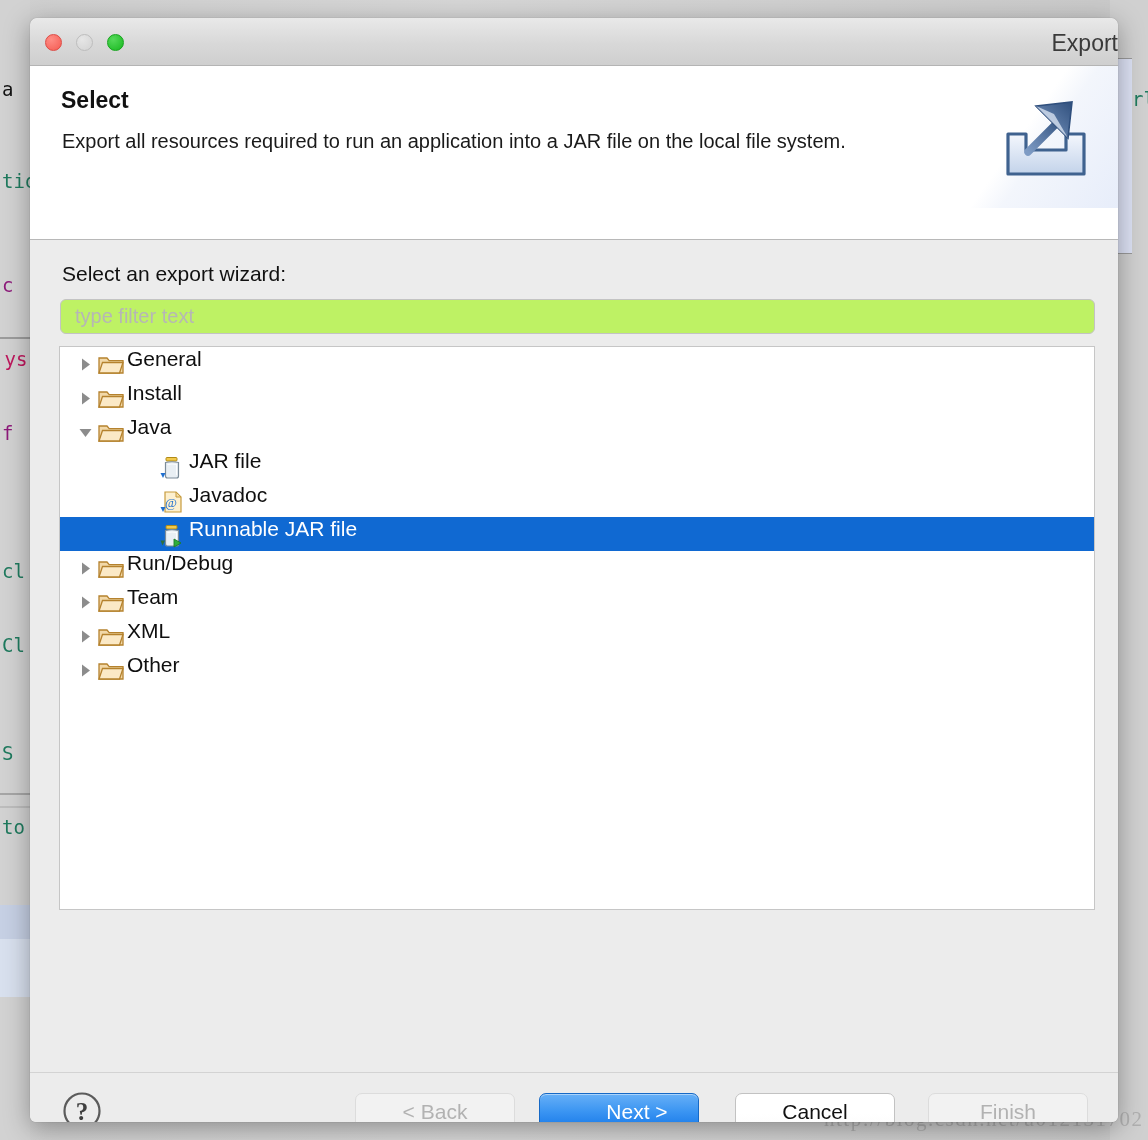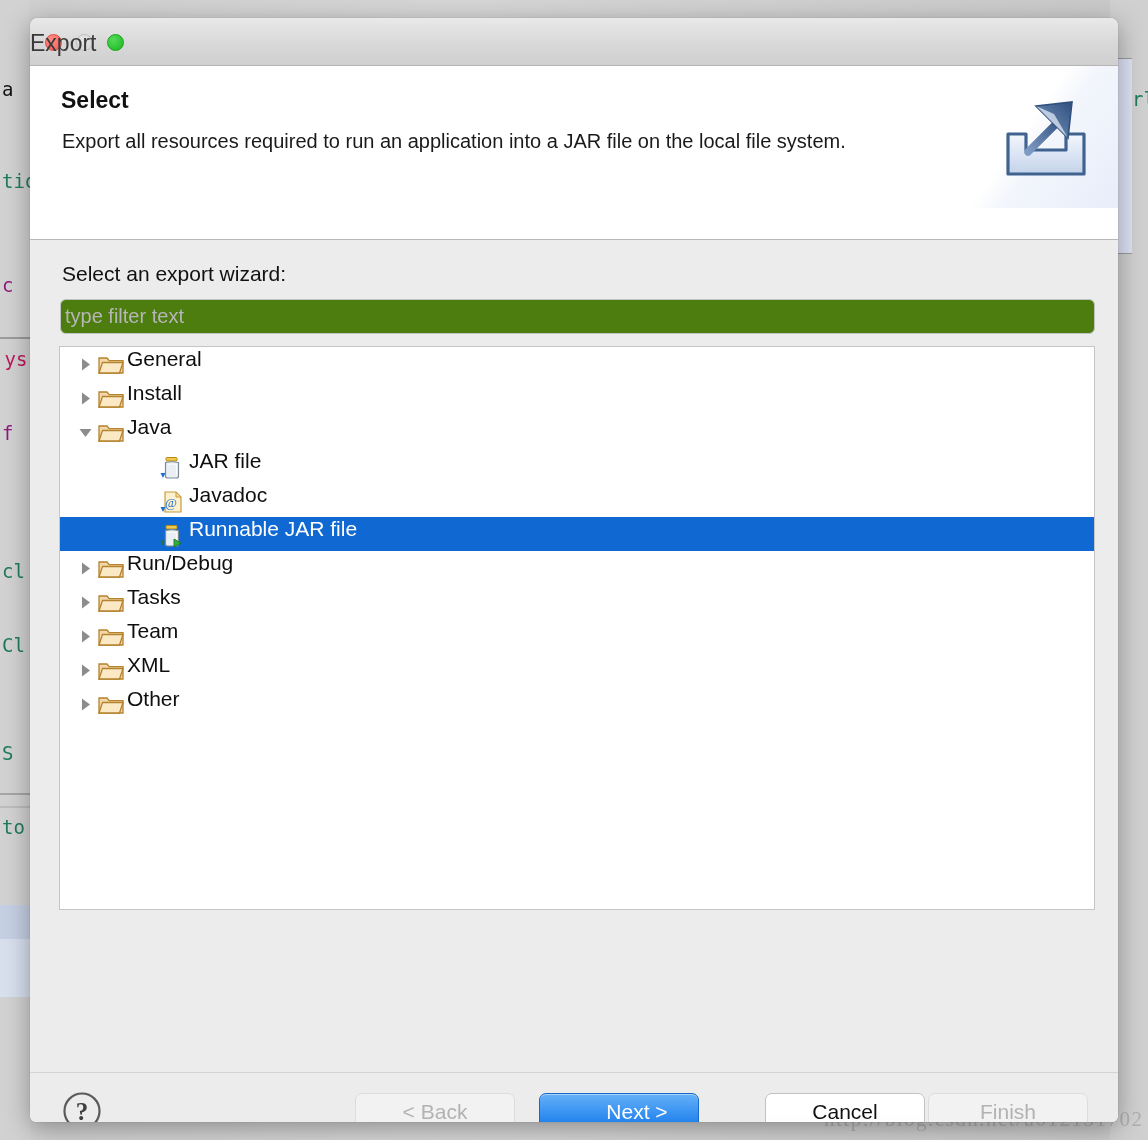--- a/index.html
+++ b/index.html
@@ -83,21 +83,21 @@
     border-bottom: 1px solid #b4b4b4;
     border-radius: 7px 7px 0 0;
   }
   #traffic { position: absolute; left: 15px; top: 16px; display: flex; gap: 14px; }
   .tl { width: 17px; height: 17px; border-radius: 50%; }
   .tl-close  { background: radial-gradient(circle at 35% 30%, #ff8d85, #f45b52); border: 1px solid #de4a44; }
   .tl-min    { background: radial-gradient(circle at 35% 30%, #e6e6e6, #d2d2d2); border: 1px solid #bdbdbd; }
   .tl-max    { background: radial-gradient(circle at 35% 30%, #55d95a, #18b81f); border: 1px solid #15a41c; }
   #window-title {
     position: absolute; left: 0; right: 0; top: 12px;
-    text-align: left;
+    text-align: right;
     font-size: 23px; color: #3a3a3a;
   }
 
   
   #header {
     position: relative;
     height: 174px;
     background: #ffffff;
     border-bottom: 1px solid #b8b8b8;
     overflow: hidden;
@@ -122,24 +122,24 @@
     height: 832px;
     background: #ececec;
   }
   #wizard-label {
     position: absolute; left: 32px; top: 22px;
     font-size: 21px; color: #111;
   }
   #filter-input {
     position: absolute; left: 30px; top: 59px;
     width: 1035px; height: 35px;
-    background: #4d7c0f;
+    background: #bef264;
     border: 1px solid #c3c3c3;
     border-radius: 6px;
-    padding: 0 4px;
+    padding: 0 14px;
     font-size: 20px; color: #222;
     font-family: "Liberation Sans", sans-serif;
     outline: none;
   }
   #filter-input::placeholder { color: #b6b6b6; }
 
   #tree-panel {
     position: absolute; left: 29px; top: 106px;
     width: 1036px; height: 564px;
     background: #fff;
@@ -192,21 +192,21 @@
     background: linear-gradient(180deg,#67b0f7 0%,#3b95f2 48%,#1577e8 100%);
     color: #fff; border: 1px solid #1669c6;
     box-shadow: inset 0 1px 0 rgba(255,255,255,0.45);
   }
   .btn-normal {
     background: linear-gradient(180deg,#ffffff 0%,#ffffff 55%,#fbfbfb 100%);
     color: #111; border: 1px solid #c2c2c2;
   }
   #btn-back   { left: 325px; width: 160px; }
   #btn-next   { left: 509px; width: 160px; padding-left: 36px; }
-  #btn-cancel { left: 735px; width: 160px; }
+  #btn-cancel { left: 705px; width: 160px; }
   #btn-finish { left: 898px; width: 160px; }
 </style>
 </head>
 <body>
 
 <div id="bg-editor">
   <div id="bg-left-strip">
     <div id="bg-code">
       <div style="color:#111;margin-top:42px;">a</div>
       <div style="color:#1f7a5e;margin-top:18px;">tio</div>
@@ -383,35 +383,20 @@
             <svg width="15" height="15" viewBox="0 0 15 15">
               <path d="M4 1.5 V13.5 L12 7.5 Z" fill="#8c8c8c"></path>
             </svg>
           </div>
           <div class="tree-icon">
             <svg width="26" height="21" viewBox="0 0 26 21">
               <path d="M1 4 h8 l2.2 2.6 H25 V19 H1 Z" fill="#f2d8a8" stroke="#b5822e" stroke-width="1.3"></path>
               <path d="M4.5 8.5 H25 L21.5 19 H1 Z" fill="#fbe9c6" stroke="#b5822e" stroke-width="1.3"></path>
             </svg>
           </div>
-          <div class="tree-label">Tasks</div>
-        </div>
-        <div class="tree-row">
-          <div style="flex: 0 0 auto; width: 14px; height: 34px;"></div>
-          <div class="arrow">
-            <svg width="15" height="15" viewBox="0 0 15 15">
-              <path d="M4 1.5 V13.5 L12 7.5 Z" fill="#8c8c8c"></path>
-            </svg>
-          </div>
-          <div class="tree-icon">
-            <svg width="26" height="21" viewBox="0 0 26 21">
-              <path d="M1 4 h8 l2.2 2.6 H25 V19 H1 Z" fill="#f2d8a8" stroke="#b5822e" stroke-width="1.3"></path>
-              <path d="M4.5 8.5 H25 L21.5 19 H1 Z" fill="#fbe9c6" stroke="#b5822e" stroke-width="1.3"></path>
-            </svg>
-          </div>
           <div class="tree-label">Team</div>
         </div>
         <div class="tree-row">
           <div style="flex: 0 0 auto; width: 14px; height: 34px;"></div>
           <div class="arrow">
             <svg width="15" height="15" viewBox="0 0 15 15">
               <path d="M4 1.5 V13.5 L12 7.5 Z" fill="#8c8c8c"></path>
             </svg>
           </div>
           <div class="tree-icon">

